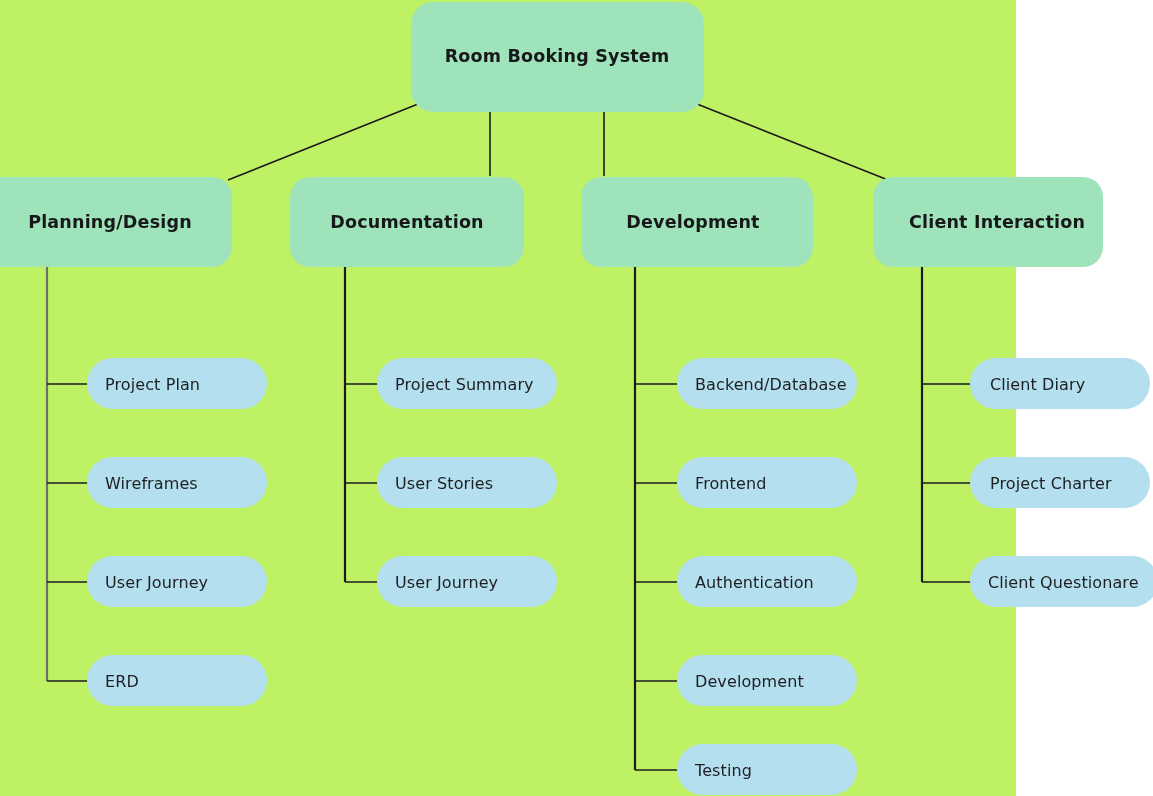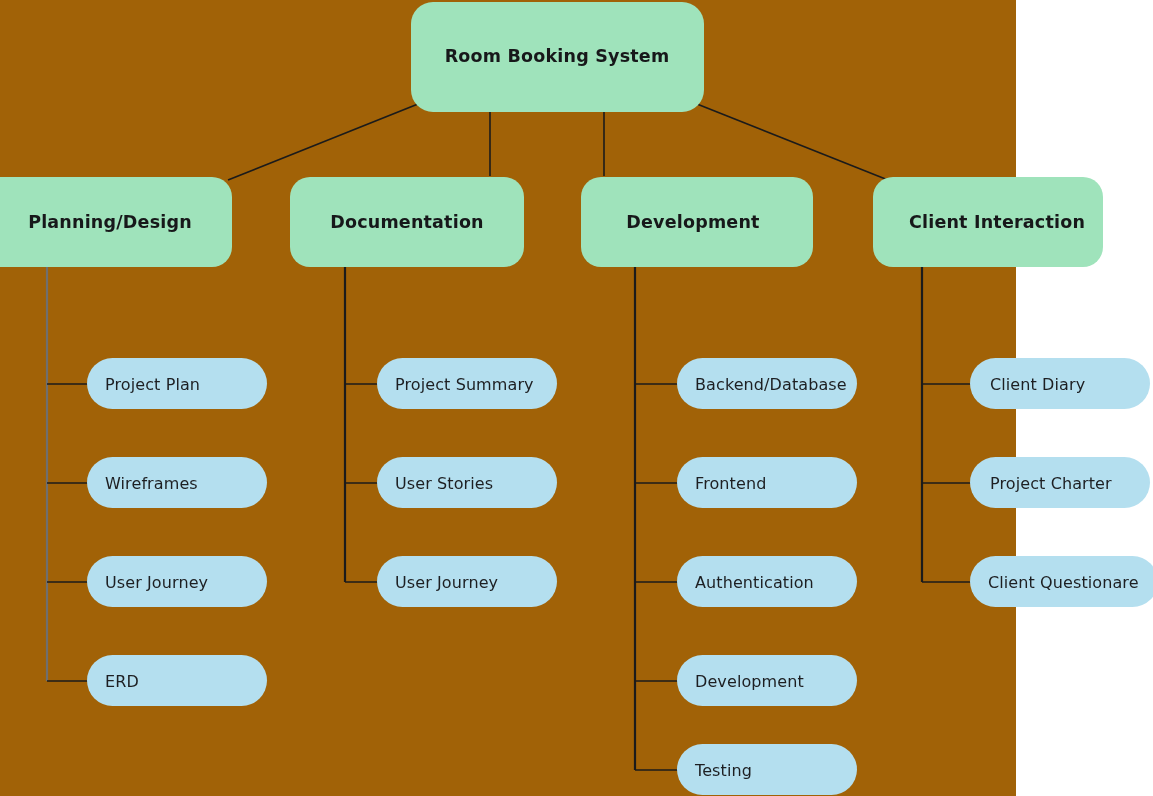--- a/index.html
+++ b/index.html
@@ -11,21 +11,21 @@
   body {
     width: 1153px;
     height: 796px;
     overflow: hidden;
     font-family: "DejaVu Sans", sans-serif;
   }
   #diagram-root {
     position: relative;
     width: 1016px;
     height: 796px;
-    background: #a16207;
+    background: #bef264;
   }
   svg#mindmap {
     display: block;
     width: 1153px;
     height: 796px;
   }
   .node-rect {
     stroke: none;
   }
   .node-label {

